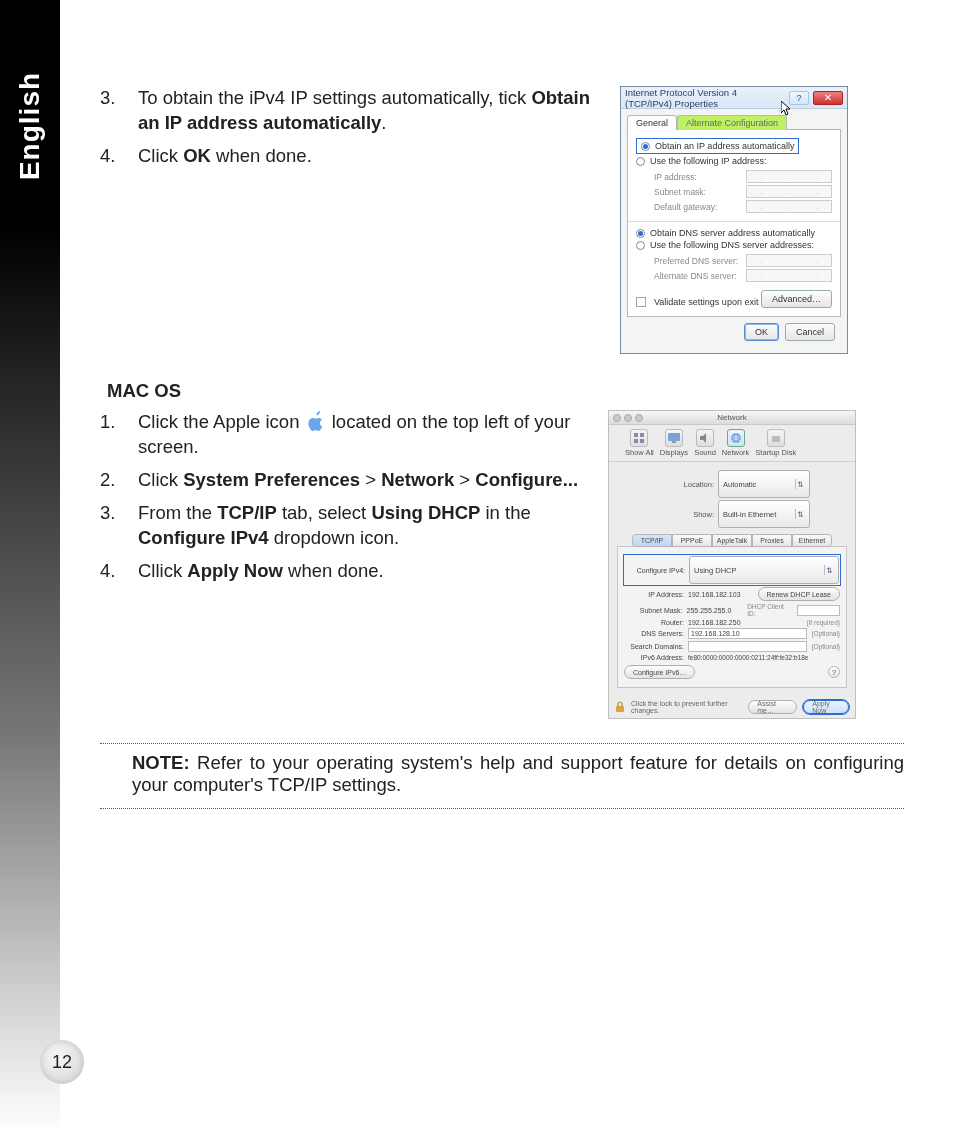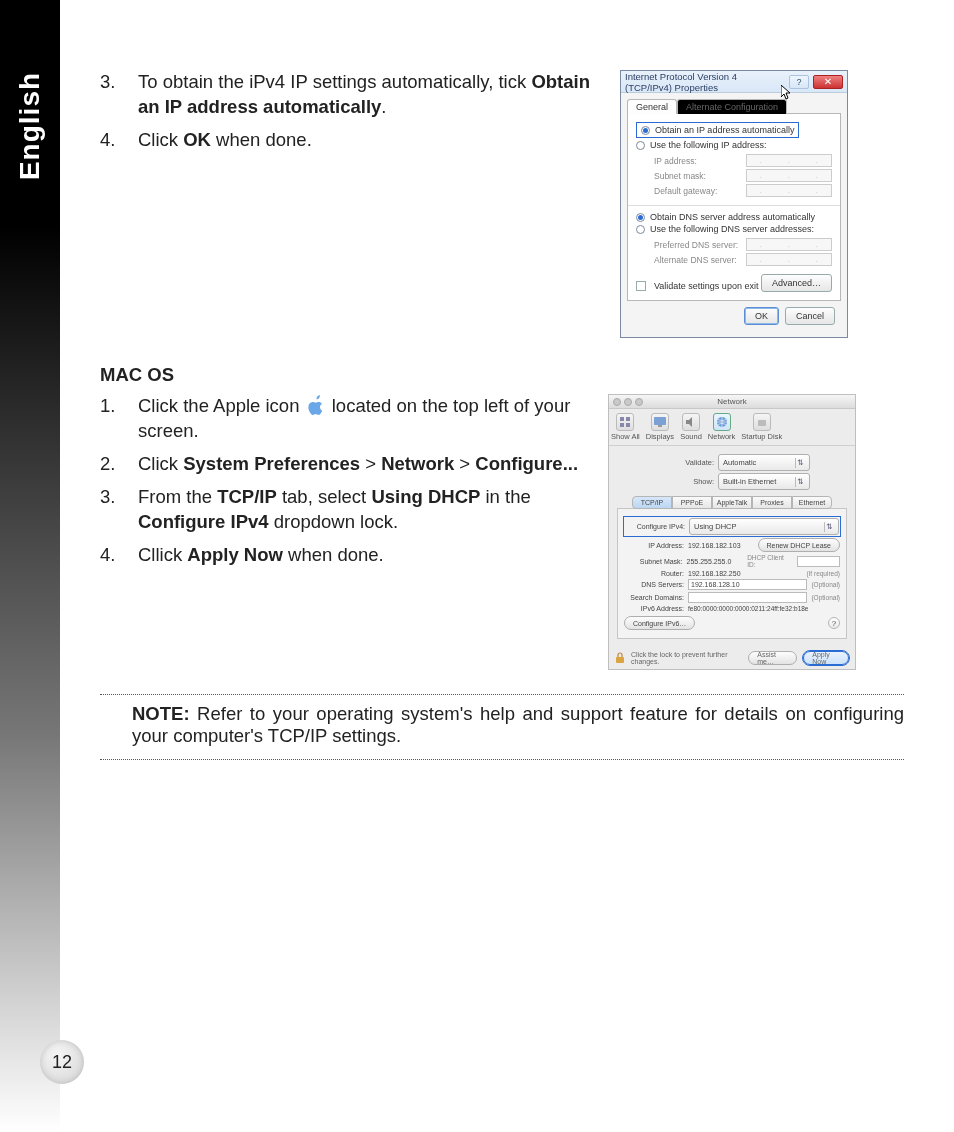--- a/index.html
+++ b/index.html
@@ -5,47 +5,47 @@
   * { box-sizing: border-box; margin: 0; padding: 0; }
   html, body { width: 954px; height: 1132px; font-family: "Myriad Pro", "Segoe UI", Arial, sans-serif; background: #fff; color: #222; }
   .page { position: relative; width: 954px; height: 1132px; }
   .side-tab { position: absolute; left: 0; top: 0; width: 60px; height: 1132px;
     background: linear-gradient(to bottom, #000 0%, #000 20%, #777 65%, #fff 100%); }
   .side-tab .lang { position: absolute; left: 50%; top: 110px; transform: translate(-50%,0) rotate(-90deg);
     transform-origin: center; color: #fff; font-weight: 700; font-size: 28px; letter-spacing: 1px; white-space: nowrap; }
   .page-num { position: absolute; left: 40px; bottom: 48px; width: 44px; height: 44px; border-radius: 50%;
     background: radial-gradient(circle at 40% 35%, #f6f6f6, #d2d2d2); display:flex; align-items:center; justify-content:center;
     font-weight:400; font-size:18px; color:#222; box-shadow: inset 0 0 6px rgba(0,0,0,.15); }
-  .content { position: absolute; left: 100px; top: 70px; right: 50px; }
+  .content { position: absolute; left: 100px; top: 86px; right: 50px; }
   ol.main { list-style: none; counter-reset: item 2; font-size: 18.5px; line-height: 1.35; }
   ol.main > li { position: relative; padding-left: 38px; margin-bottom: 8px; }
   ol.main > li::before { counter-increment: item; content: counter(item) "."; position:absolute; left:0; top:0; }
   ol.mac { list-style: none; counter-reset: mac 0; font-size: 18.5px; line-height: 1.35; }
   ol.mac > li { position: relative; padding-left: 38px; margin-bottom: 8px; }
   ol.mac > li::before { counter-increment: mac; content: counter(mac) "."; position:absolute; left:0; top:0; }
   b { font-weight: 700; }
   .row1 { display:flex; gap: 30px; align-items:flex-start; }
   .row1 .text { flex: 1 1 auto; max-width: 490px; text-align: justify; }
-  .heading { font-weight:700; font-size:18.5px; margin: 26px 0 8px 0; }
+  .heading { font-weight:700; font-size:18.5px; margin: 26px 0 8px 7px; }
   .row2 { display:flex; gap: 18px; align-items:flex-start; }
   .row2 .text { flex: 1 1 auto; max-width: 490px; }
   .note-sep { border: none; border-top: 1.5px dotted #555; margin: 24px 0 8px 0; }
   .note { font-size: 18.5px; text-align: justify; padding: 0 0 8px 32px; }
   .apple-ico { display:inline-block; vertical-align:-3px; width:18px; height:20px; margin: 0 2px; }
   
   .win-dlg { width: 228px; border: 1px solid #7a8aa0; font-family: "Segoe UI", Tahoma, sans-serif; font-size: 9px; color:#333; }
   .win-title { height: 22px; background: linear-gradient(#e9f1fb,#d9e7f7); border-bottom:1px solid #bcd; display:flex; align-items:center; padding:0 4px; gap:4px; position:relative; }
   .win-title .t { flex:1; font-size: 9.5px; color:#2a3e62; }
   .win-close { width:30px; height:14px; background: linear-gradient(#f08080,#c33); border:1px solid #a22; border-radius:2px; color:#fff; display:flex; align-items:center; justify-content:center; font-size:10px; line-height:1; }
   .win-help { width:20px; height:14px; background: linear-gradient(#eef5ff,#d7e6f7); border:1px solid #aac3e0; border-radius:2px; display:flex; align-items:center; justify-content:center; color:#356; }
   .cursor { position:absolute; top:14px; right:54px; font-size:13px; color:#000; }
   .win-body { background:#f4f4f4; padding:6px; }
   .tabs { display:flex; gap:0; margin-bottom:-1px; }
   .tab { padding:2px 8px; border:1px solid #b7b7b7; background:#fdfdfd; border-bottom:none; border-radius:3px 3px 0 0; font-size:9px; }
-  .tab.inactive { background:#000000; color:#666; }
+  .tab.inactive { background:#bef264; color:#666; }
   .panel { border:1px solid #b7b7b7; background:#fff; padding:8px; }
   .desc { font-size:8.5px; color:#555; line-height:1.25; margin-bottom:8px; }
   .radio-row { display:flex; align-items:center; gap:5px; font-size:9px; margin:2px 0; }
   .radio { width:9px; height:9px; border:1px solid #7a8aa0; border-radius:50%; display:inline-flex; align-items:center; justify-content:center; background:#fff; }
   .radio.sel::after { content:""; width:5px; height:5px; border-radius:50%; background:#2b6cd4; }
   .hilite { border:1.5px solid #2b6cd4; padding:2px 4px; display:inline-flex; align-items:center; gap:5px; }
   .field-grid { margin:4px 0 8px 18px; }
   .field-row { display:flex; align-items:center; gap:6px; margin:2px 0; }
   .field-row .lbl { width:86px; font-size:8.5px; color:#888; }
   .ipbox { flex:1; height:13px; border:1px solid #ccc; background:#f7f7f7; display:flex; align-items:center; justify-content:space-around; color:#bbb; font-size:8px; }
@@ -54,28 +54,28 @@
   .adv-btn, .win-btn { height:18px; padding:0 10px; border:1px solid #9aa; border-radius:3px;
     background:linear-gradient(#fdfdfd,#e6e6e6); font-size:9px; display:inline-flex; align-items:center; justify-content:center; }
   .win-foot { display:flex; justify-content:flex-end; gap:6px; padding:6px; }
   .win-btn.primary { border-color:#5a8fd6; box-shadow:0 0 0 1px #8fb8e8 inset; }
   .group-sep { border-top:1px solid #ddd; margin:6px -8px; }
   
   .mac-dlg { width: 248px; border:1px solid #bfbfbf; font-family: "Lucida Grande","Helvetica Neue",Arial,sans-serif; font-size:7.5px; color:#444; background:#ececec; }
   .mac-titlebar { height:14px; background:linear-gradient(#f6f6f6,#dcdcdc); border-bottom:1px solid #c8c8c8; display:flex; align-items:center; padding:0 4px; gap:3px; position:relative; }
   .traffic { width:8px;height:8px;border-radius:50%;background:#c9c9c9;border:1px solid #aaa; }
   .mac-titlebar .ttl { position:absolute; left:0; right:0; text-align:center; font-size:8px; color:#555; }
-  .mac-toolbar { display:flex; gap:6px; padding:4px 2px; border-bottom:1px solid #cfcfcf; align-items:flex-end; }
+  .mac-toolbar { display:flex; gap:6px; padding:4px 16px; border-bottom:1px solid #cfcfcf; align-items:flex-end; }
   .tb-item { display:flex; flex-direction:column; align-items:center; gap:1px; color:#555; }
   .tb-ico { width:18px;height:18px;border-radius:3px;border:1px solid #bbb;background:linear-gradient(#f5f5f5,#dedede); display:flex;align-items:center;justify-content:center; }
   .tb-ico.sel { border-color:#6a8; background:linear-gradient(#eaf6ff,#cfe4f7); }
   .mac-body { padding:6px 8px 8px 8px; }
   .mac-row { display:flex; align-items:center; gap:4px; margin:2px 0; }
   .mac-row .lbl { width:60px; text-align:right; font-size:7.5px; color:#555; }
-  .mac-select { flex:0 0 92px; height:17px; border:1px solid #b0b0b0; border-radius:3px; background:linear-gradient(#fff,#e9e9e9); padding:0 4px; display:flex; align-items:center; justify-content:space-between; font-size:7.5px; }
+  .mac-select { flex:0 0 92px; height:28px; border:1px solid #b0b0b0; border-radius:3px; background:linear-gradient(#fff,#e9e9e9); padding:0 4px; display:flex; align-items:center; justify-content:space-between; font-size:7.5px; }
   .mac-select .arr { width:10px;height:10px;border-left:1px solid #bbb;display:flex;align-items:center;justify-content:center;color:#557; }
   .mac-tabs { display:flex; margin:6px auto 0; width:200px; }
   .mac-tab { flex:1; text-align:center; padding:2px 0; border:1px solid #b5b5b5; background:linear-gradient(#fafafa,#e6e6e6); font-size:7px; }
   .mac-tab:first-child { border-radius:4px 0 0 4px; }
   .mac-tab:last-child { border-radius:0 4px 4px 0; }
   .mac-tab.sel { background:linear-gradient(#d7e7fa,#bcd6f2); }
   .mac-panel { border:1px solid #c6c6c6; background:#f3f3f3; padding:6px; margin-top:-1px; }
   .cfg-row { display:flex; align-items:center; gap:4px; margin:2px 0; }
   .cfg-row .lbl { width:60px; text-align:right; font-size:7px; }
   .cfg-row .val { font-size:7px; }
@@ -217,21 +217,21 @@
         <ol class="mac">
           <li>
             <span>Click the Apple icon </span><span class="apple-ico"><svg viewBox="0 0 20 24">
                   <path fill="#6aa7e8" d="M13.5 3.2c.8-1 .9-2.2.8-3.2-1 .1-2.1.7-2.8 1.6-.6.8-1 2-.8 3 .1 0 .1 0 .1 0 1 .1 2-.5 2.7-1.4zM16.9 17.5c-.4.9-.6 1.3-1.1 2.1-.7 1.1-1.8 2.5-3.1 2.5-1.2 0-1.5-.8-3.1-.8s-2 .8-3.1.8c-1.3 0-2.3-1.3-3-2.4C1.4 17 .9 13 2.3 10.4c.9-1.6 2.4-2.6 4-2.6 1.4 0 2.3.8 3.4.8 1.1 0 1.8-.8 3.4-.8 1.3 0 2.7.7 3.6 2-3.2 1.8-2.7 6.3.2 7.7z"></path>
                 </svg></span><span> located on the top left of your screen.</span>
           </li>
           <li>
             <span>Click </span><b>System Preferences</b><span> &gt; </span><b>Network</b><span> &gt; </span><b>Configure...</b>
           </li>
           <li>
-            <span>From the </span><b>TCP/IP</b><span> tab, select </span><b>Using DHCP</b><span> in the </span><b>Configure IPv4</b><span> dropdown lock.</span>
+            <span>From the </span><b>TCP/IP</b><span> tab, select </span><b>Using DHCP</b><span> in the </span><b>Configure IPv4</b><span> dropdown icon.</span>
           </li>
           <li>
             <span>Cllick </span><b>Apply Now</b><span> when done.</span>
           </li>
         </ol>
       </div>
 
       <div class="mac-dlg">
         <div class="mac-titlebar">
           <span class="traffic"></span>
@@ -281,21 +281,21 @@
               <span class="tb-ico">
                 <svg width="10" height="10">
                   <rect x="1" y="3" width="8" height="6" rx="1" fill="#bbb"></rect>
                 </svg>
               </span>
               <span>Startup Disk</span>
             </div>
         </div>
         <div class="mac-body">
           <div class="mac-row" style="justify-content:center;">
-            <span class="lbl">Validate:</span>
+            <span class="lbl">Location:</span>
             <span class="mac-select">
                 <span>Automatic</span>
                 <span class="arr">⇅</span>
               </span>
           </div>
           <div class="mac-row" style="justify-content:center;">
             <span class="lbl">Show:</span>
             <span class="mac-select">
                 <span>Built-in Ethernet</span>
                 <span class="arr">⇅</span>

